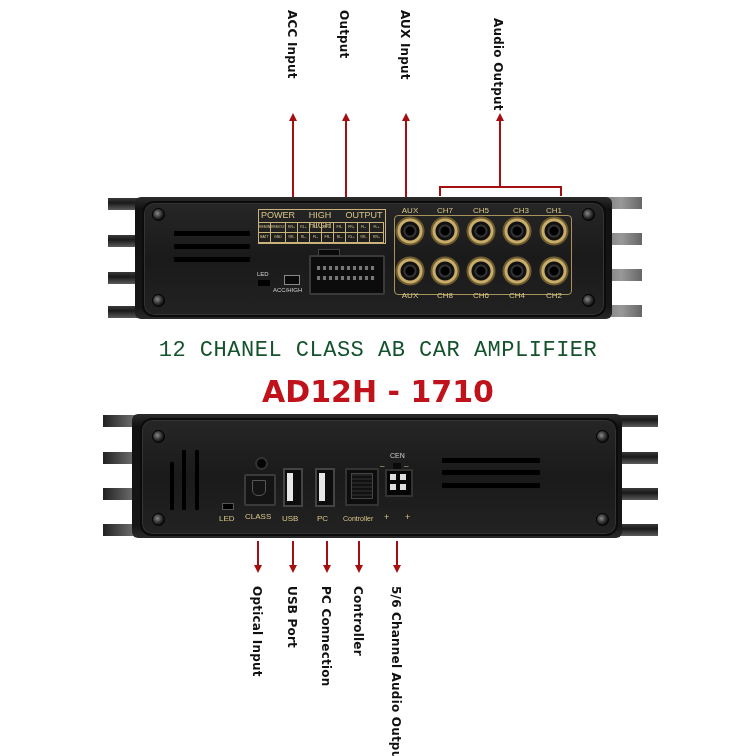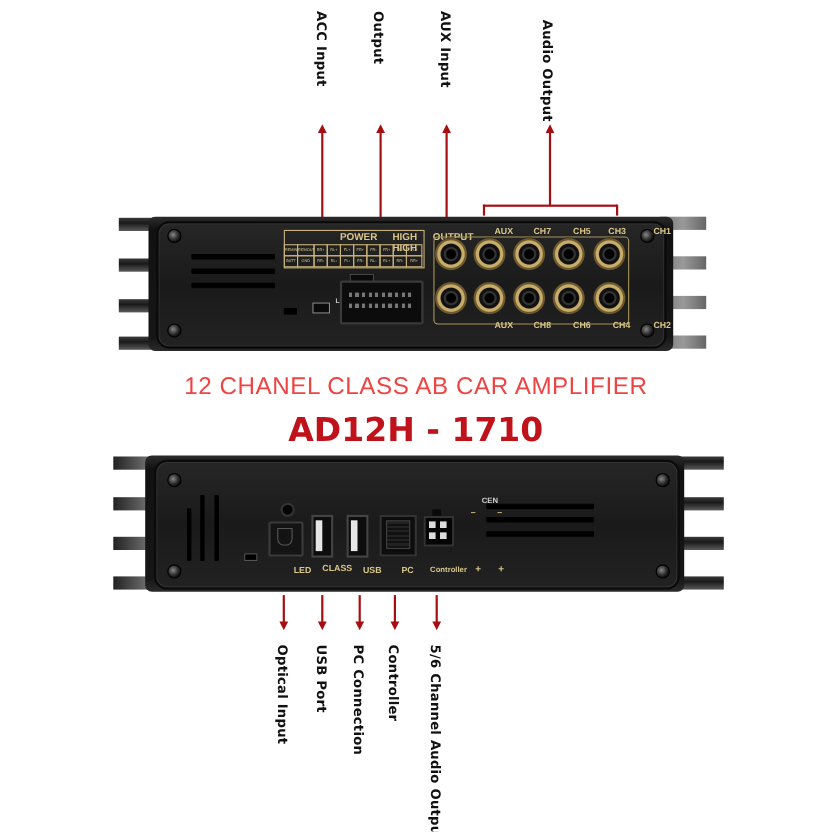--- a/index.html
+++ b/index.html
@@ -11,21 +11,21 @@
   .arrow-down { position:absolute; width:0; height:0; border-left:4px solid transparent; border-right:4px solid transparent; border-top:8px solid #a50f12; }
 
   
   .fin { position:absolute; height:12px; background:linear-gradient(#3a3a3a,#1a1a1a 40%,#5a5a5a); }
   .fin.lightL { background:linear-gradient(90deg,#222,#555 50%,#888); }
   .fin.lightR { background:linear-gradient(90deg,#777,#999 50%,#666); }
   .chassis { position:absolute; background:linear-gradient(#2c2c2c,#111 10%,#161616 90%,#2a2a2a); border-radius:6px; }
   .plate { position:absolute; background:linear-gradient(180deg,#262626,#1a1a1a 50%,#222); border:2px solid #0b0b0b; border-radius:12px; box-shadow: inset 0 0 0 1px #333; }
   .screw { position:absolute; width:11px; height:11px; border-radius:50%; background:radial-gradient(circle at 40% 40%,#888,#333 45%,#111 70%); border:1px solid #000; }
   .slot { position:absolute; background:#000; border-radius:1px; }
-  .gold { color:#d9c68a; font-family:"Liberation Sans", sans-serif; font-weight:bold;margin-left:48px; }
+  .gold { color:#d9c68a; font-family:"Liberation Sans", sans-serif; font-weight:normal; }
   .rca { position:absolute; width:30px; height:30px; border-radius:50%; background:radial-gradient(circle,#000 0 4px,#333 5px 6px,#111 7px 9px,#c8ad6a 10px 12px,#6d5a2e 13px 14px,#222 15px); }
   .table-box { position:absolute; border:1px solid #c9b37a; }
   .tcell { position:absolute; border:1px solid #c9b37a; color:#d9c68a; font-size:3.5px; text-align:center; line-height:9px; font-family:"Liberation Sans", sans-serif; }
 </style>
 </head>
 <body>
 
 <div>
   <div class="vlabel" style="left:285px; top:10px;">ACC Input</div>
   <div class="vlabel" style="left:337px; top:10px;">Output</div>
@@ -108,21 +108,21 @@
 
   <div class="abs" style="left:318px; top:249px; width:20px; height:6px; background:#0a0a0a; border:1px solid #444; border-bottom:none;"></div>
   <div class="abs" style="left:309px; top:255px; width:72px; height:36px; background:#0c0c0c; border:2px solid #3a3a3a; border-radius:2px;">
     <div class="abs" style="left:6px; top:9px; width:58px; height:4px; background:repeating-linear-gradient(90deg,#777 0 3px,#111 3px 6px);"></div>
     <div class="abs" style="left:6px; top:19px; width:58px; height:4px; background:repeating-linear-gradient(90deg,#777 0 3px,#111 3px 6px);"></div>
   </div>
 
   <div class="gold abs" style="left:398px; top:206px; width:24px; font-size:8px; text-align:center;">AUX</div>
   <div class="gold abs" style="left:433px; top:206px; width:24px; font-size:8px; text-align:center;">CH7</div>
   <div class="gold abs" style="left:469px; top:206px; width:24px; font-size:8px; text-align:center;">CH5</div>
-  <div class="gold abs" style="left:505px; top:206px; width:24px; font-size:8px; text-align:left;">CH3</div>
+  <div class="gold abs" style="left:505px; top:206px; width:24px; font-size:8px; text-align:right;">CH3</div>
   <div class="gold abs" style="left:542px; top:206px; width:24px; font-size:8px; text-align:center;">CH1</div>
 
   <div class="abs" style="left:394px; top:215px; width:176px; height:78px; border:1px solid #a8935a; border-radius:4px;"></div>
 
   <div class="rca" style="left:395px; top:216px;"></div>
   <div class="rca" style="left:430px; top:216px;"></div>
   <div class="rca" style="left:466px; top:216px;"></div>
   <div class="rca" style="left:502px; top:216px;"></div>
   <div class="rca" style="left:539px; top:216px;"></div>
 
@@ -132,21 +132,21 @@
   <div class="rca" style="left:502px; top:256px;"></div>
   <div class="rca" style="left:539px; top:256px;"></div>
 
   <div class="gold abs" style="left:398px; top:291px; width:24px; font-size:8px; text-align:center;">AUX</div>
   <div class="gold abs" style="left:433px; top:291px; width:24px; font-size:8px; text-align:center;">CH8</div>
   <div class="gold abs" style="left:469px; top:291px; width:24px; font-size:8px; text-align:center;">CH6</div>
   <div class="gold abs" style="left:505px; top:291px; width:24px; font-size:8px; text-align:center;">CH4</div>
   <div class="gold abs" style="left:542px; top:291px; width:24px; font-size:8px; text-align:center;">CH2</div>
 </div>
 
-<div class="abs" style="left:0; top:338px; width:756px; text-align:center; font-family:Liberation Sans, sans-serif; font-size:22px; color:#ef4444; letter-spacing:0.5px;">12 CHANEL CLASS AB CAR AMPLIFIER</div>
+<div class="abs" style="left:0; top:338px; width:756px; text-align:center; font-family:Liberation Mono, monospace; font-size:22px; color:#14532d; letter-spacing:0.5px;">12 CHANEL CLASS AB CAR AMPLIFIER</div>
 <div class="abs" style="left:0; top:374px; width:756px; text-align:center; font-family:'DejaVu Sans', sans-serif; font-weight:bold; font-size:30px; color:#c0121a;">AD12H - 1710</div>
 
 <div>
   <div class="fin lightL" style="left:103px; top:415px; width:42px;"></div>
   <div class="fin lightL" style="left:103px; top:452px; width:42px;"></div>
   <div class="fin lightL" style="left:103px; top:488px; width:42px;"></div>
   <div class="fin lightL" style="left:103px; top:524px; width:42px;"></div>
   <div class="fin" style="left:608px; top:415px; width:50px;"></div>
   <div class="fin" style="left:608px; top:452px; width:50px;"></div>
   <div class="fin" style="left:608px; top:488px; width:50px;"></div>

